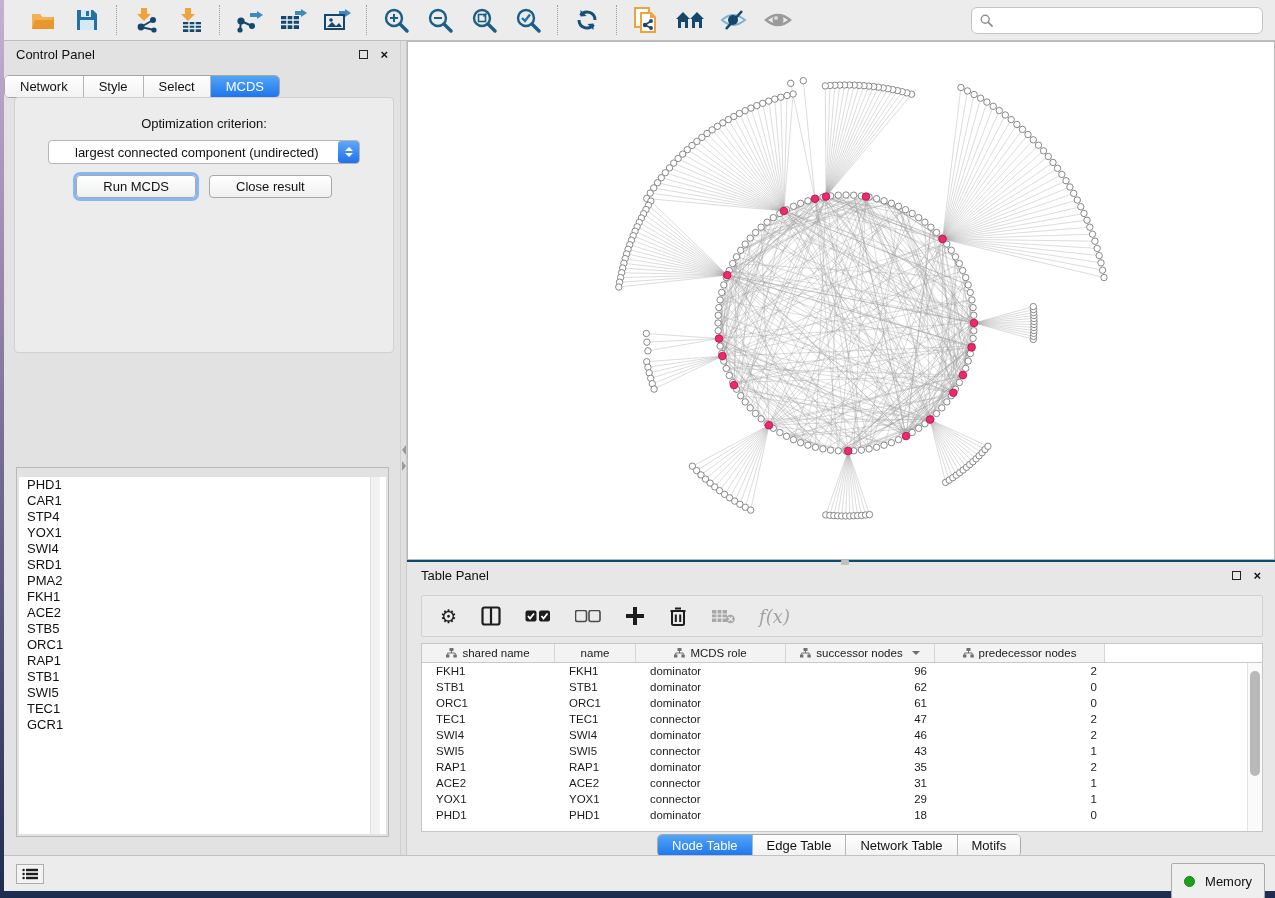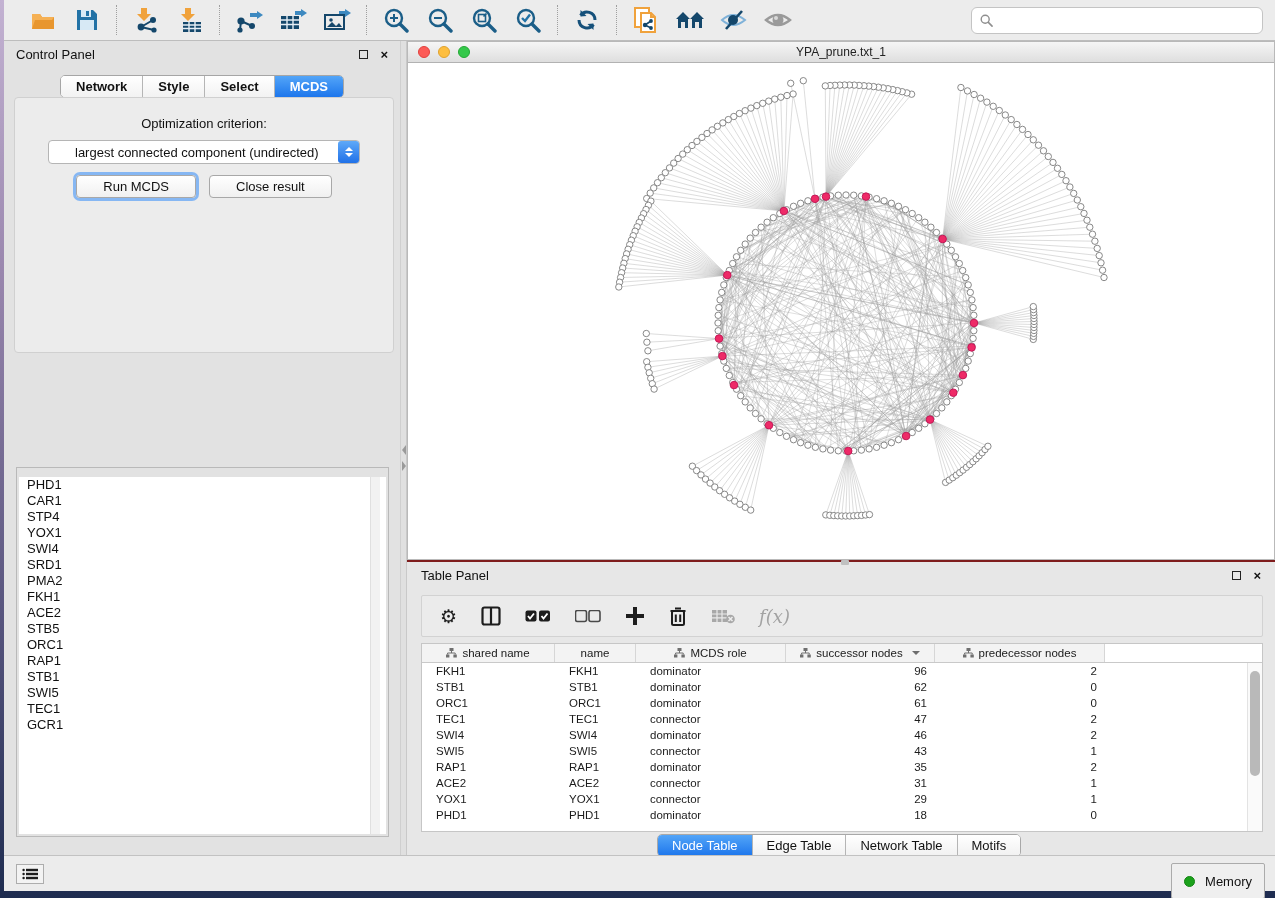--- a/index.html
+++ b/index.html
@@ -1,20 +1,20 @@
 <!DOCTYPE html>
 <html><head>
 <meta charset="utf-8">
 <style>
   * { margin:0; padding:0; box-sizing:border-box; }
   html,body { width:1275px; height:898px; overflow:hidden;
     font-family:"Liberation Sans", sans-serif; }
   body { background:linear-gradient(180deg,#c3b2d2 0%,#9a87ae 30%,#55537c 70%,#1e2c50 100%); }
 
-  .app { position:absolute; left:4px; top:0; right:0; bottom:7px; background:#7f1d1d; }
+  .app { position:absolute; left:4px; top:0; right:0; bottom:7px; background:#0c4a6e; }
 
   
   .toolbar { position:absolute; left:0; top:0; right:0; height:41px; background:#ececec;
     border-bottom:1px solid #bdbdbd; display:flex; align-items:center; padding-left:10px; }
   .tb-group { display:flex; align-items:center; gap:14px; padding:0 14px; }
   .tb-sep { width:1px; height:30px; border-left:1px dotted #9f9f9f; }
   .tb-btn { width:30px; height:30px; display:flex; align-items:center; justify-content:center; cursor:default; }
   .search-wrap { position:absolute; right:12px; top:7px; width:292px; height:27px; }
   .search-wrap input { width:100%; height:100%; border:1px solid #c4c4c4; border-radius:6px;
     background:#fff; padding-left:28px; font-size:13px; outline:none; }
@@ -27,21 +27,21 @@
     border-left:1px solid #cfcfcf; border-right:1px solid #c9c9c9; }
   .rightside { position:absolute; left:403px; top:0; right:0; bottom:0; }
 
   
   .panel-hdr { height:26px; display:flex; align-items:center; padding:0 12px; }
   .panel-hdr .ttl { font-size:13px; color:#111; }
   .panel-hdr .spacer { flex:1; }
   .win-float { width:9px; height:9px; border:1.5px solid #222; background:transparent; margin-right:12px; }
   .win-close { font-size:13px; font-weight:bold; color:#111; line-height:9px; }
 
-  .seg-tabs { display:flex; justify-content:center; margin-top:8px;font-weight:bold; }
+  .seg-tabs { display:flex; justify-content:flex-start; margin-top:8px; }
   .seg { display:flex; border:1px solid #a6a6a6; border-radius:5px; overflow:hidden; background:#fff; }
   .seg .tab { padding:3px 15px; font-size:13px; color:#111; background:linear-gradient(#ffffff,#f2f2f2);
     border-right:1px solid #b5b5b5; cursor:default; }
   .seg .tab:last-child { border-right:none; }
   .seg .tab.sel { background:linear-gradient(#53a5f8,#1d76ec); color:#fff; border-right:none; }
 
   .inner-box { position:absolute; left:10px; right:6px; top:56px; height:256px;
     background:#ececec; border:1px solid #d0d0d0; border-radius:4px; }
   .opt-label { text-align:center; margin-top:18px; font-size:13px; color:#111; }
   .dropdown { position:relative; margin:9px auto 0; width:312px; height:24px; background:#fff;
@@ -337,26 +337,20 @@
     </div>
 
     <div class="vsplit">
       <div style="position:absolute;top:404px;left:0.5px;width:0;height:0;border-top:5px solid transparent;border-bottom:5px solid transparent;border-right:4px solid #9a9a9a;"></div>
       <div style="position:absolute;top:420px;left:0.5px;width:0;height:0;border-top:5px solid transparent;border-bottom:5px solid transparent;border-left:4px solid #9a9a9a;"></div>
     </div>
 
     <div class="rightside">
 
       <div class="netwin">
-        <div class="net-titlebar">
-          <span class="net-title">YPA_prune.txt_1</span>
-          <span class="tl red"></span>
-          <span class="tl yel"></span>
-          <span class="tl grn"></span>
-        </div>
         <div class="netcanvas">
           <svg id="netsvg" width="868" height="497" viewBox="0 0 868 497">
               <line x1="375.9" y1="147.0" x2="547.5" y2="325.2" stroke="#9c9c9c" stroke-width="0.7" opacity="0.5"></line>
               <line x1="375.9" y1="147.0" x2="337.2" y2="337.9" stroke="#9c9c9c" stroke-width="0.7" opacity="0.5"></line>
               <line x1="375.9" y1="147.0" x2="551.3" y2="318.5" stroke="#9c9c9c" stroke-width="0.7" opacity="0.5"></line>
               <line x1="375.9" y1="147.0" x2="560.2" y2="220.9" stroke="#9c9c9c" stroke-width="0.7" opacity="0.5"></line>
               <line x1="375.9" y1="147.0" x2="516.9" y2="359.8" stroke="#9c9c9c" stroke-width="0.7" opacity="0.5"></line>
               <line x1="375.9" y1="147.0" x2="359.1" y2="158.2" stroke="#9c9c9c" stroke-width="0.7" opacity="0.5"></line>
               <line x1="375.9" y1="147.0" x2="560.2" y2="220.9" stroke="#9c9c9c" stroke-width="0.7" opacity="0.5"></line>
               <line x1="375.9" y1="147.0" x2="554.7" y2="206.5" stroke="#9c9c9c" stroke-width="0.7" opacity="0.5"></line>

